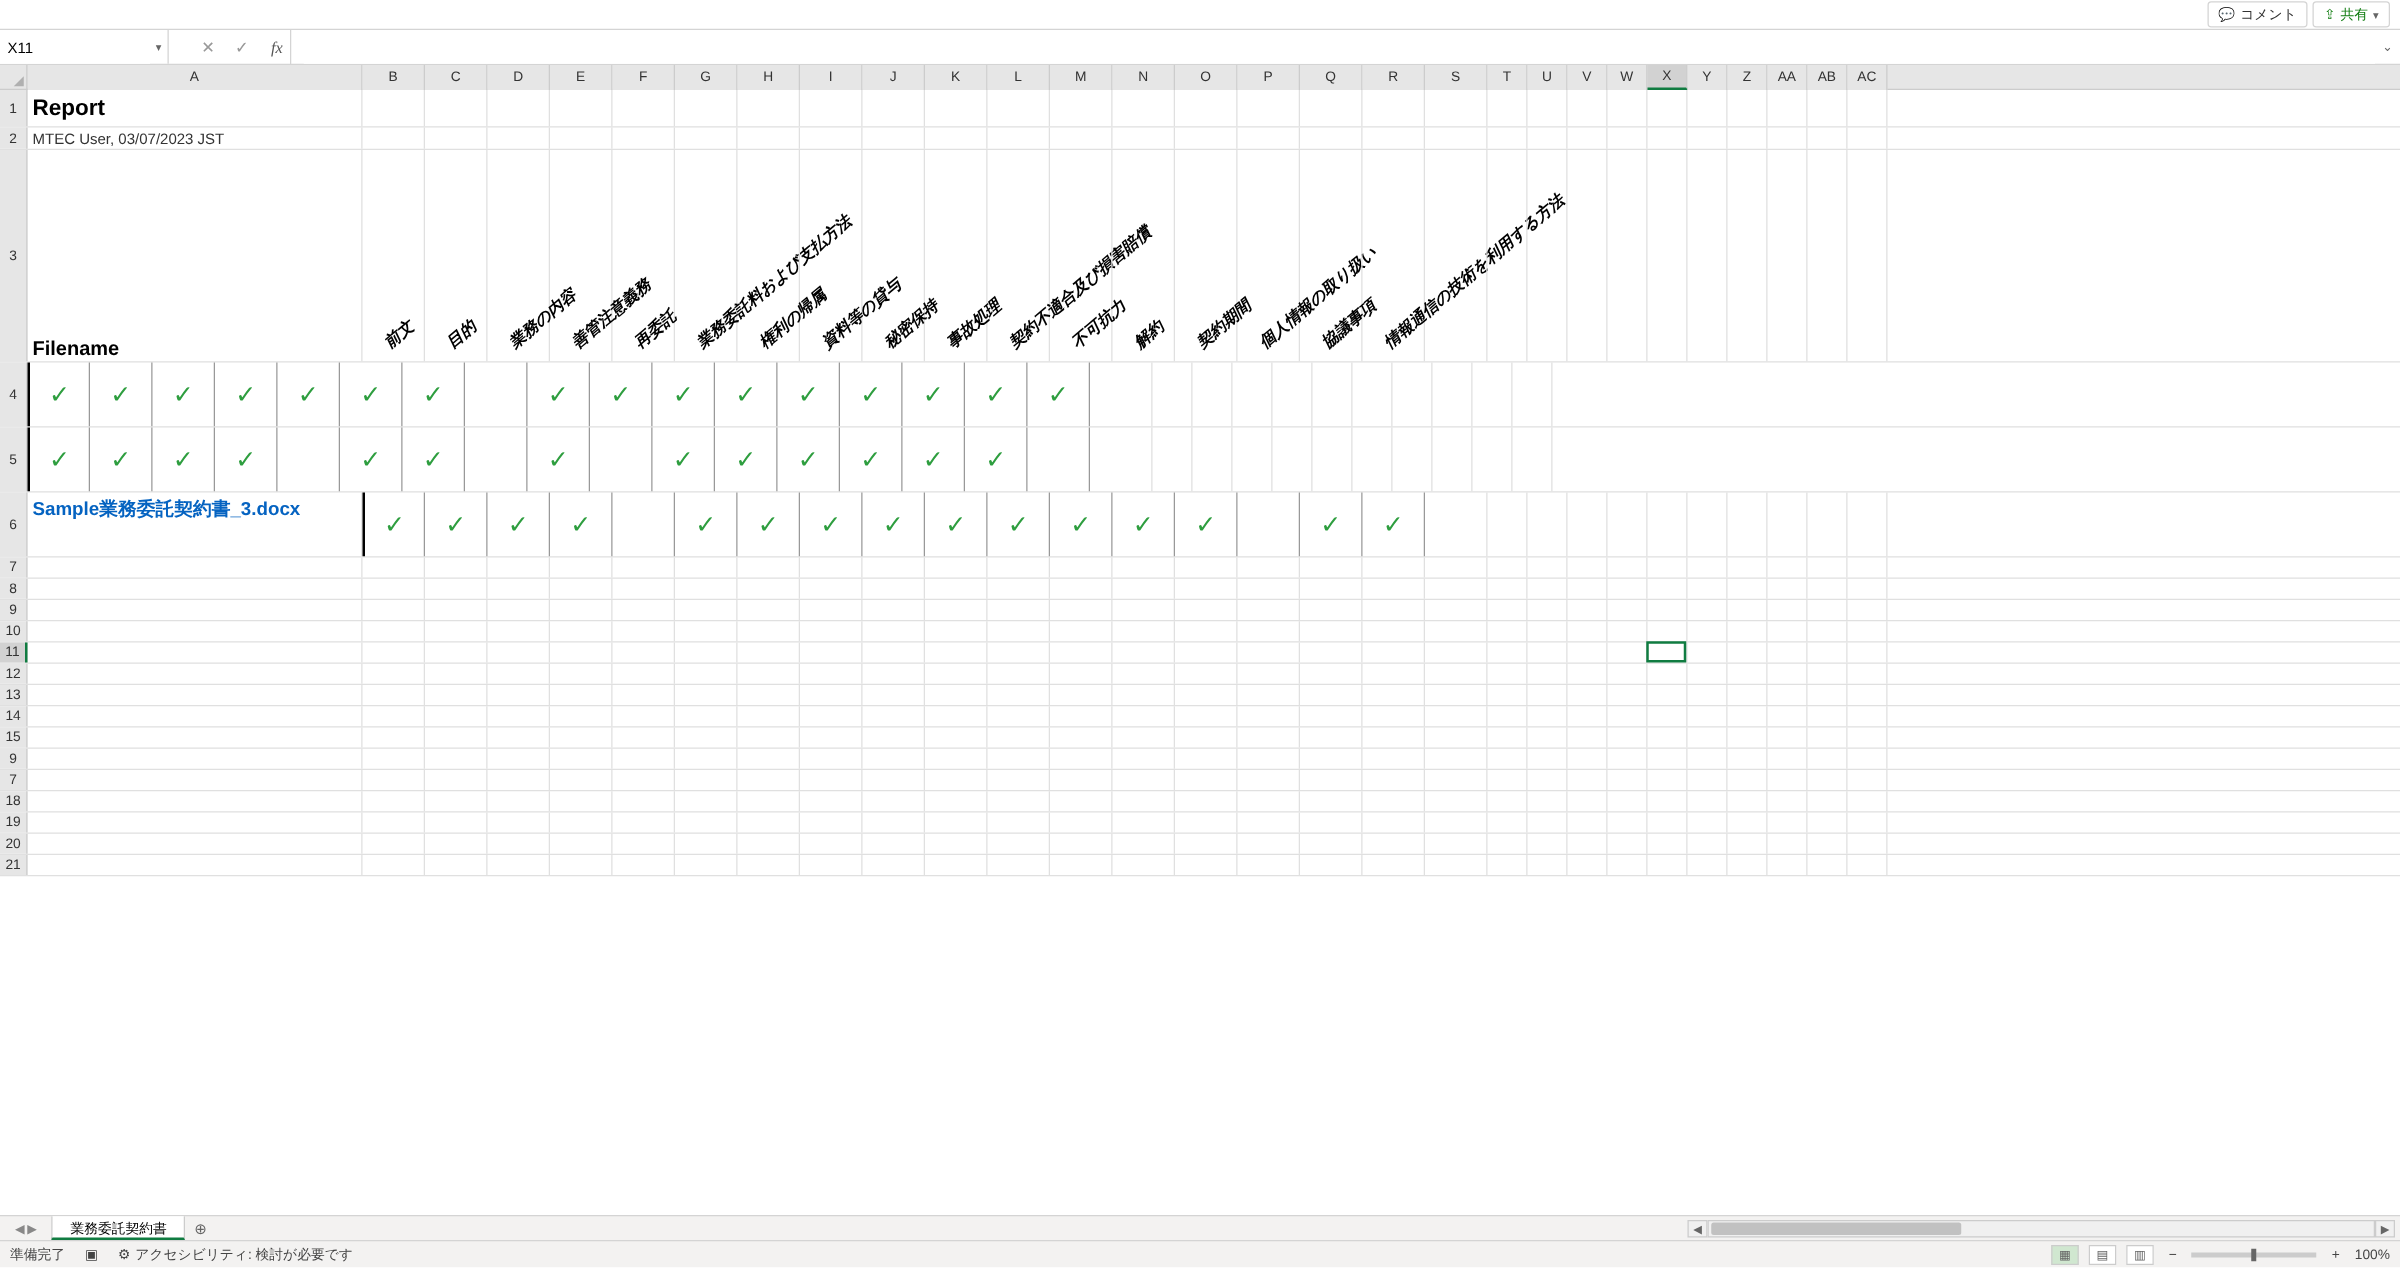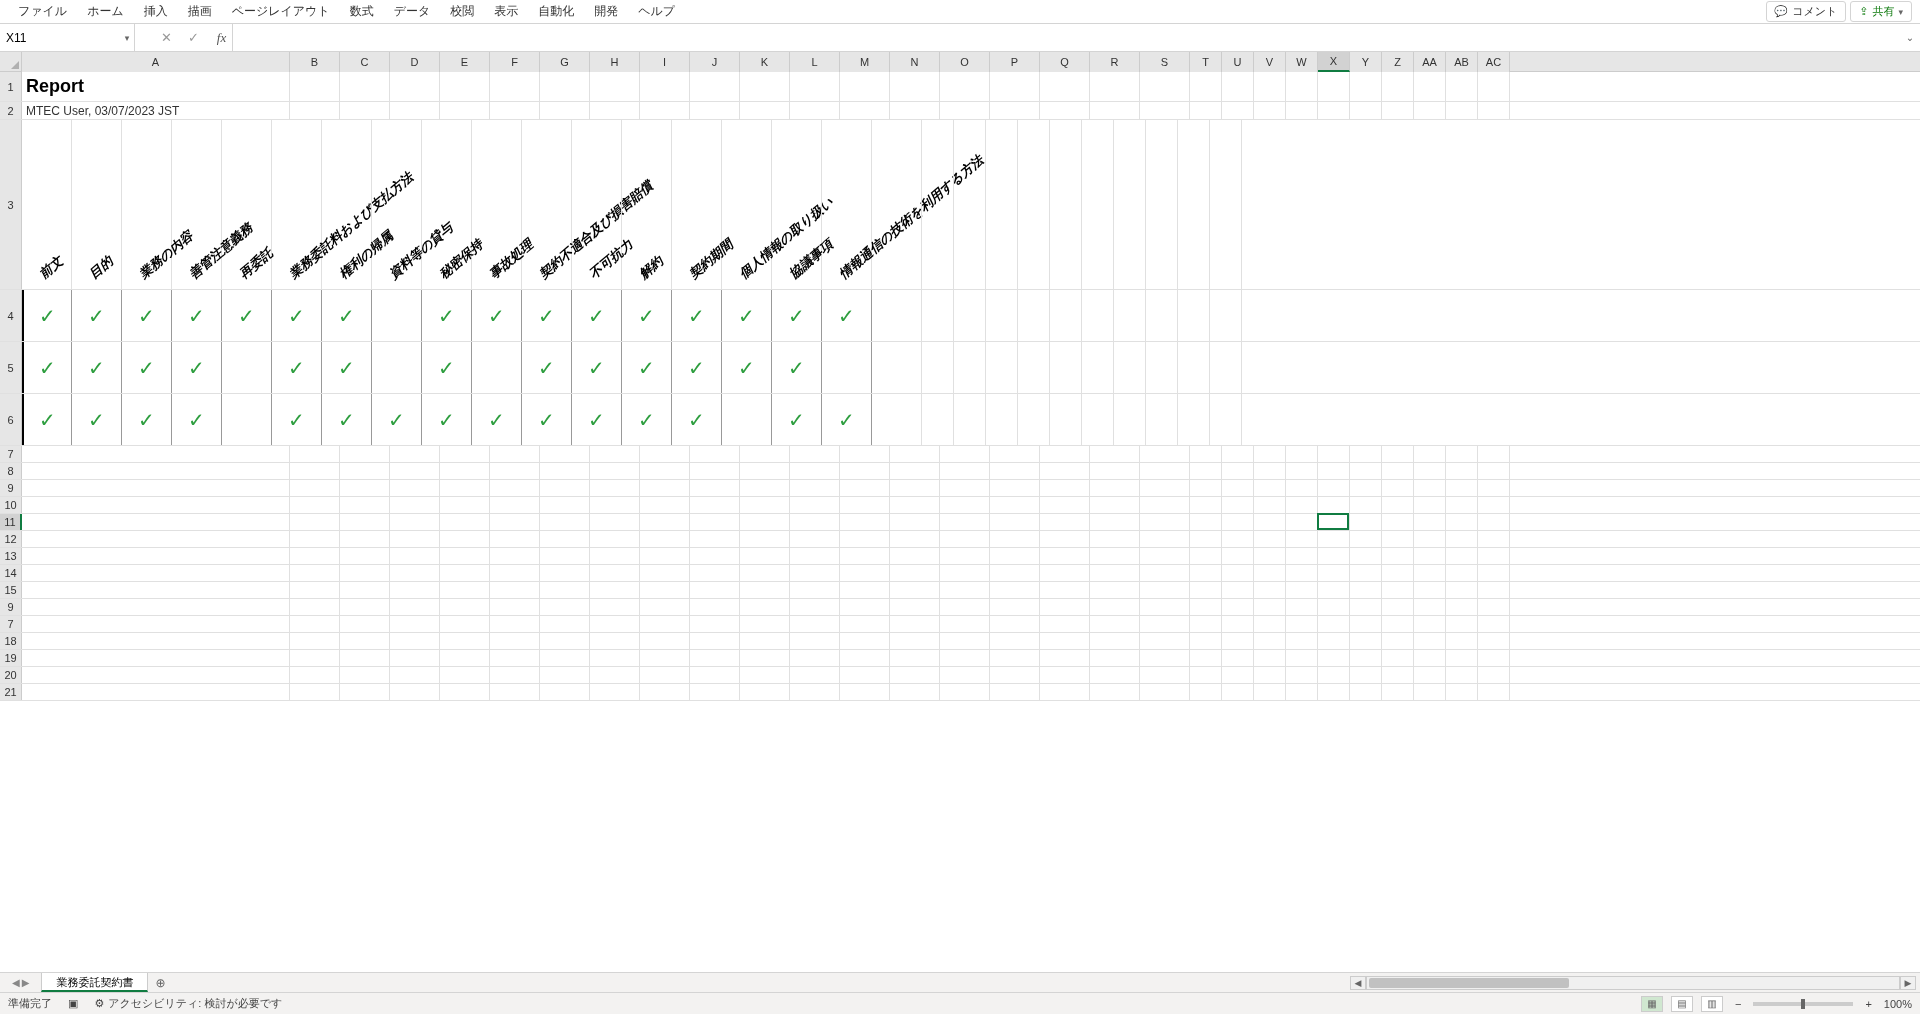--- a/index.html
+++ b/index.html
@@ -78,34 +78,20 @@
 .view-btn { width: 22px; height: 16px; border: 1px solid #ccc; background: #fff; cursor: pointer; display: flex; align-items: center; justify-content: center; font-size: 10px; color: #666; }
 .view-btn.active { background: #d0e7d0; }
 .zoom-slider { width: 100px; height: 4px; background: #ccc; position: relative; }
 .zoom-thumb { position: absolute; left: 48px; top: -3px; width: 4px; height: 10px; background: #666; }
 .zoom-btn { cursor: pointer; padding: 0 4px; }
 </style>
 </head>
 <body>
 
 <div class="ribbon">
-  <div id="ribbon-items" style="display: flex;">
-      <div class="ribbon-item">ファイル</div>
-      <div class="ribbon-item">ホーム</div>
-      <div class="ribbon-item">挿入</div>
-      <div class="ribbon-item">描画</div>
-      <div class="ribbon-item">ページレイアウト</div>
-      <div class="ribbon-item">数式</div>
-      <div class="ribbon-item">データ</div>
-      <div class="ribbon-item">校閲</div>
-      <div class="ribbon-item">表示</div>
-      <div class="ribbon-item">自動化</div>
-      <div class="ribbon-item">開発</div>
-      <div class="ribbon-item">ヘルプ</div>
-    </div>
   <div class="ribbon-right">
     <div class="ribbon-btn">
       <span>💬</span>
       <span>コメント</span>
     </div>
     <div class="ribbon-btn share">
       <span>⇪</span>
       <span>共有</span>
       <span style="font-size:9px;color:#666;">▾</span>
     </div>
@@ -224,20 +210,23 @@
         <div class="cell" style="width: 32px; height: 100%;"></div>
         <div class="cell" style="width: 32px; height: 100%;"></div>
         <div class="cell" style="width: 32px; height: 100%;"></div>
         <div class="cell" style="width: 32px; height: 100%;"></div>
         <div class="cell" style="width: 32px; height: 100%;"></div>
         <div class="cell" style="width: 32px; height: 100%;"></div>
         <div class="cell" style="width: 32px; height: 100%;"></div>
       </div>
       <div class="row r3">
         <div class="rh" style="height: 100%;">3</div>
+        <div class="cell" style="width: 268px; height: 100%; align-items: flex-end;">
+          <span class="fname-head">Filename</span>
+        </div>
         <div class="cell" style="width: 50px; height: 100%;">
           <span class="rot-head">前文</span>
         </div>
         <div class="cell" style="width: 50px; height: 100%;">
           <span class="rot-head">目的</span>
         </div>
         <div class="cell" style="width: 50px; height: 100%;">
           <span class="rot-head">業務の内容</span>
         </div>
         <div class="cell" style="width: 50px; height: 100%;">
@@ -409,20 +398,23 @@
         <div class="cell" style="width: 32px; height: 100%;"></div>
         <div class="cell" style="width: 32px; height: 100%;"></div>
         <div class="cell" style="width: 32px; height: 100%;"></div>
         <div class="cell" style="width: 32px; height: 100%;"></div>
         <div class="cell" style="width: 32px; height: 100%;"></div>
         <div class="cell" style="width: 32px; height: 100%;"></div>
         <div class="cell" style="width: 32px; height: 100%;"></div>
       </div>
       <div class="row rdata">
         <div class="rh" style="height: 100%;">6</div>
+        <div class="cell" style="width: 268px; height: 100%; align-items: flex-start; padding-top: 4px;">
+          <a class="link">Sample業務委託契約書_3.docx</a>
+        </div>
         <div class="cell thickL" style="width: 50px; height: 100%; border-right: 1px solid rgb(153, 153, 153);">
           <span class="check">✓</span>
         </div>
         <div class="cell" style="width: 50px; height: 100%; border-right: 1px solid rgb(153, 153, 153);">
           <span class="check">✓</span>
         </div>
         <div class="cell" style="width: 50px; height: 100%; border-right: 1px solid rgb(153, 153, 153);">
           <span class="check">✓</span>
         </div>
         <div class="cell" style="width: 50px; height: 100%; border-right: 1px solid rgb(153, 153, 153);">

